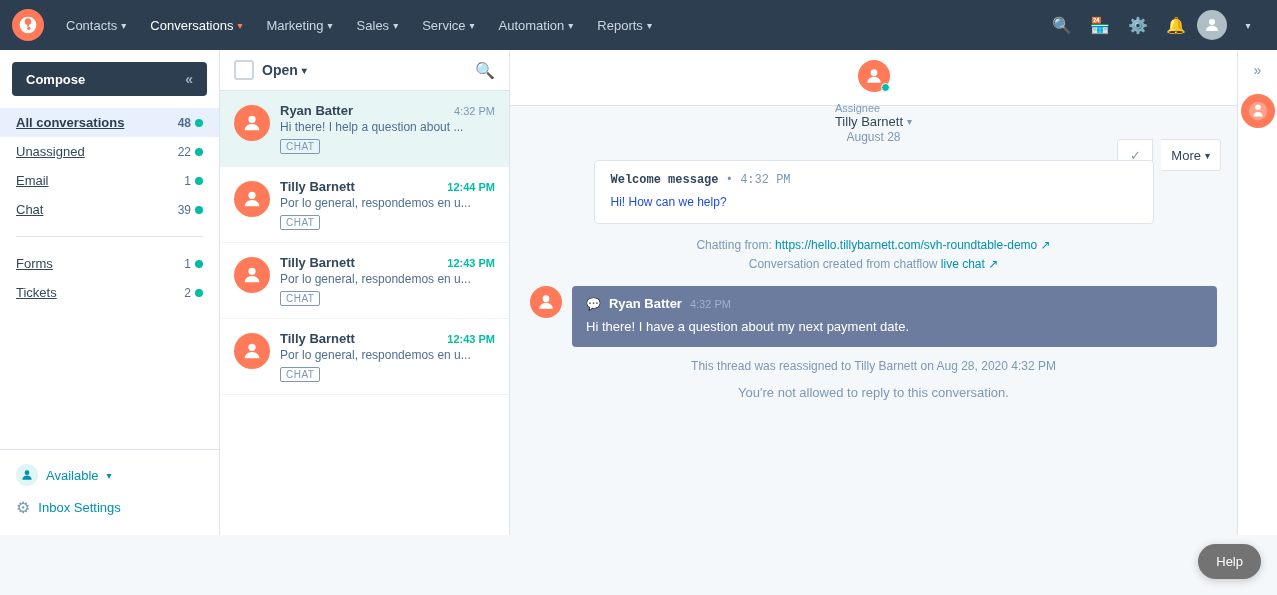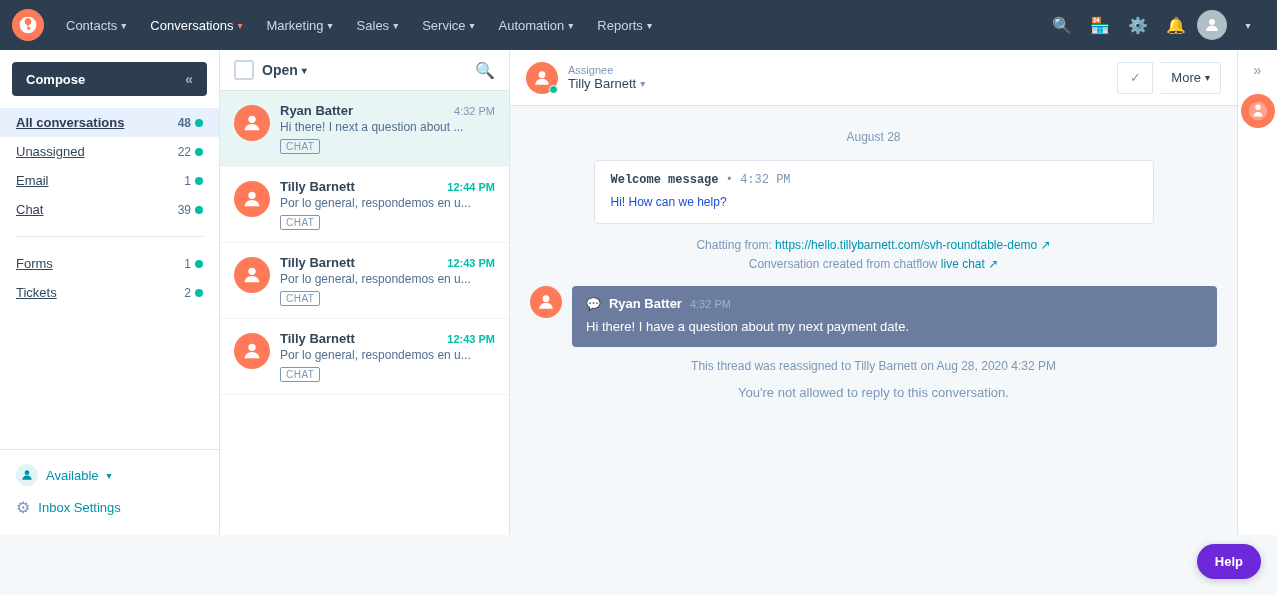--- a/index.html
+++ b/index.html
@@ -214,20 +214,21 @@
       min-width: 0;
     }
     .chat-header {
       background: #fff;
       border-bottom: 1px solid #dfe3eb;
       padding: 10px 16px;
       display: flex;
       align-items: center;
       gap: 10px;
       height: 56px;
+      flex-direction: column;
     }
     .assignee-avatar {
       width: 32px; height: 32px;
       background: #ff7a59;
       border-radius: 50%;
       display: flex; align-items: center; justify-content: center;
       flex-shrink: 0;
       position: relative;
     }
     .assignee-avatar .online-dot {
@@ -356,28 +357,27 @@
       display: flex; align-items: center; justify-content: center;
       margin-top: 8px;
       cursor: pointer;
     }
 
     
     .help-btn {
       position: fixed;
       bottom: 16px;
       right: 16px;
-      background: #6d28d9;
+      background: #737373;
       color: #fff;
       border-radius: 24px;
       padding: 10px 18px;
       font-size: 13px;
       cursor: pointer;
       box-shadow: 0 2px 8px rgba(0,0,0,0.2);
-      font-weight: bold;
     }
   </style>
 </head>
 <body>
 
 <nav class="top-nav">
   <div class="nav-logo">
     <svg viewBox="0 0 24 24" fill="white">
         <circle cx="12" cy="12" r="10" fill="white"></circle>
         <path d="M8 8a4 4 0 1 1 5 3.87V14h-2v-2.13A4 4 0 0 1 8 8z" fill="#ff7a59"></path>
@@ -505,21 +505,21 @@
         <svg viewBox="0 0 24 24" fill="white">
             <circle cx="12" cy="8" r="4" fill="white"></circle>
             <path d="M4 20c0-4 3.6-7 8-7s8 3 8 7" fill="white"></path>
           </svg>
       </div>
       <div class="conv-content">
         <div class="conv-header">
           <span class="conv-name">Ryan Batter</span>
           <span class="conv-time">4:32 PM</span>
         </div>
-        <div class="conv-preview">Hi there! I next a question about ...</div>
+        <div class="conv-preview">Hi there! I help a question about ...</div>
         <span class="chat-badge">CHAT</span>
       </div>
     </div>
 
     <div class="conv-item">
       <div class="conv-avatar">
         <svg viewBox="0 0 24 24" fill="white">
             <circle cx="12" cy="8" r="4" fill="white"></circle>
             <path d="M4 20c0-4 3.6-7 8-7s8 3 8 7" fill="white"></path>
           </svg>

